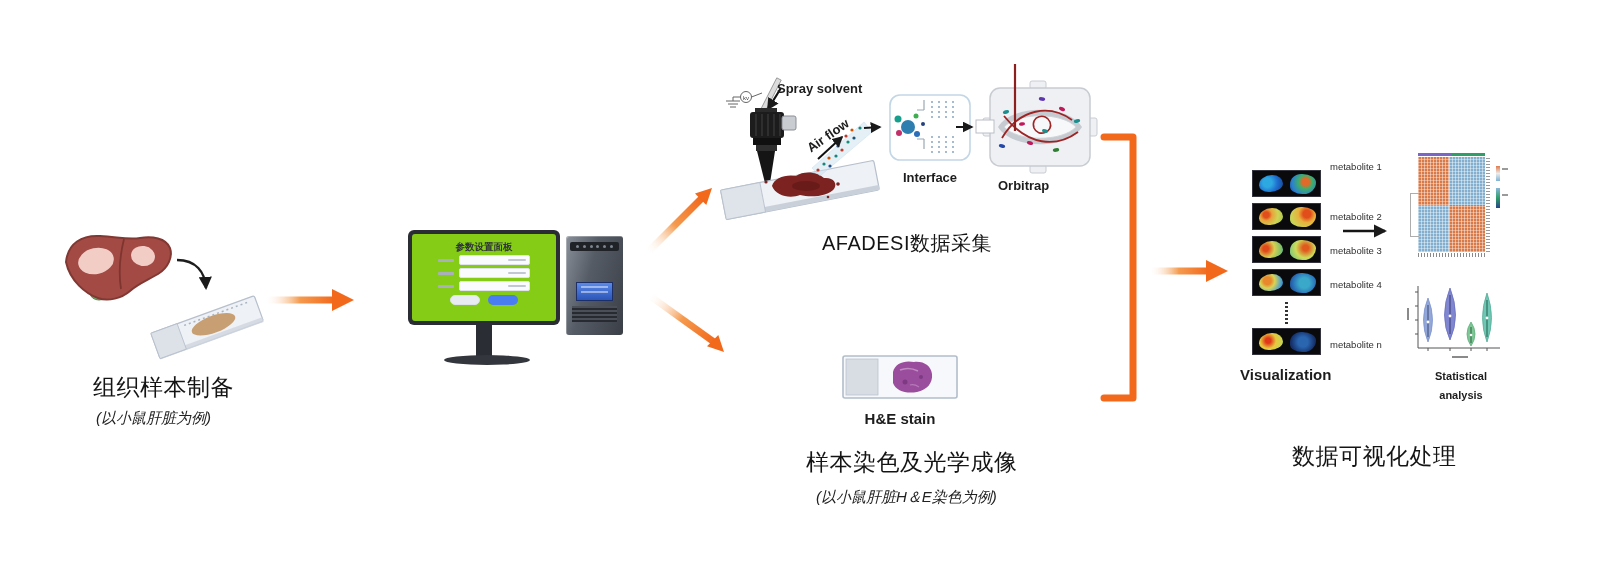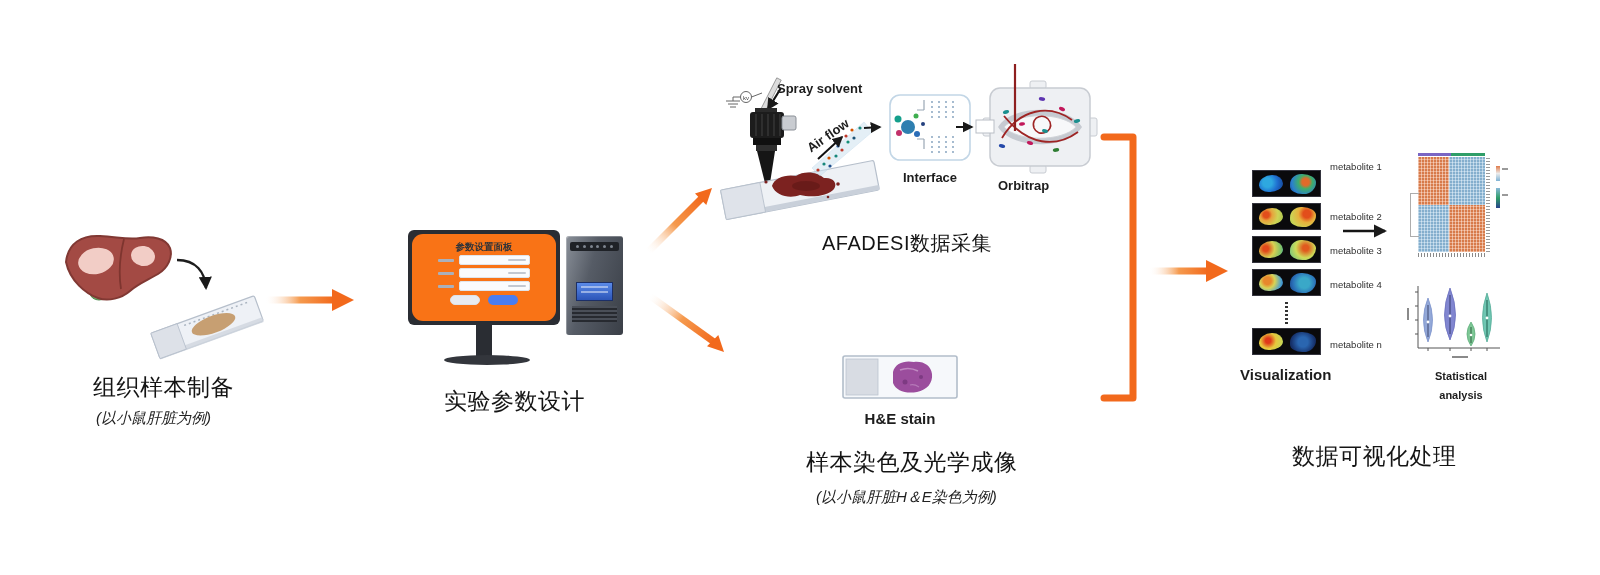--- a/index.html
+++ b/index.html
@@ -8,21 +8,21 @@
     font-family:"Liberation Sans","DejaVu Sans",sans-serif;color:#111;
   }
   .abs{position:absolute;}
   .cjk-title{font-size:23px;color:#141414;letter-spacing:0.5px;white-space:nowrap;}
   .cjk-sub{font-size:15px;color:#222;white-space:nowrap;font-style:italic;}
   .en-bold{font-weight:bold;color:#1d1d1d;white-space:nowrap;}
   svg{display:block;}
 
   
   .monitor{left:408px;top:230px;width:152px;height:95px;background:#2a2d33;border-radius:6px;padding:4px;box-sizing:border-box;}
-  .screen{width:100%;height:100%;background:#f97316;border-radius:11px;position:relative;overflow:hidden;}
+  .screen{width:100%;height:100%;background:#84cc16;border-radius:3px;position:relative;overflow:hidden;}
   .panel-title{position:absolute;top:7px;left:0;right:0;text-align:center;font-size:9.5px;font-weight:bold;color:#30343a;}
   .form-row{position:absolute;left:26px;width:92px;height:10px;display:flex;align-items:center;gap:5px;}
   .form-label{width:16px;height:3px;background:#aab0bb;border-radius:1px;}
   .form-input{flex:1;height:10px;background:#fafbfd;border:1px solid #e0e4ea;border-radius:2px;display:flex;align-items:center;justify-content:flex-end;padding-right:3px;box-sizing:border-box;}
   .form-value{width:18px;height:2.5px;background:#c2c8d2;border-radius:1px;}
   .btn-row{position:absolute;left:0;right:0;top:61px;display:flex;justify-content:center;gap:8px;}
   .pill{width:30px;height:10px;border-radius:5px;}
   .pill-gray{background:#e8ebf1;border:1px solid #dde1e8;box-sizing:border-box;}
   .pill-blue{background:#4a7df0;}
   .mon-neck{left:476px;top:325px;width:16px;height:32px;background:#2a2d33;}
@@ -414,21 +414,20 @@
     <div class="hm-ticks-r"></div>
   </div>
   <div class="abs leg1"></div>
   <div class="abs leg2"></div>
   <div class="abs leg-dash" style="left:1502px;top:168px"></div>
   <div class="abs leg-dash" style="left:1502px;top:194px"></div>
 
   <div class="abs cjk-title" style="left:93px;top:372px">组织样本制备</div>
   <div class="abs cjk-sub" style="left:96px;top:409px">(以小鼠肝脏为例)</div>
 
-  <div class="abs cjk-title" style="left:444px;top:386px">实验参数设计</div>
 
   <div class="abs en-bold" style="left:777px;top:81px;font-size:13px">Spray solvent</div>
   <div class="abs en-bold" style="left:804px;top:128px;font-size:13px;transform:rotate(-35deg)">Air flow</div>
   <div class="abs en-bold" style="left:890px;top:170px;width:80px;text-align:center;font-size:13px">Interface</div>
   <div class="abs en-bold" style="left:998px;top:178px;width:86px;text-align:left;font-size:13px">Orbitrap</div>
   <div class="abs cjk-title" style="left:822px;top:230px;font-size:20px">AFADESI数据采集</div>
 
   <div class="abs en-bold" style="left:843px;top:410px;width:114px;text-align:center;font-size:15px">H&amp;E stain</div>
   <div class="abs cjk-title" style="left:806px;top:447px">样本染色及光学成像</div>
   <div class="abs cjk-sub" style="left:816px;top:488px">(以小鼠肝脏H＆E染色为例)</div>

